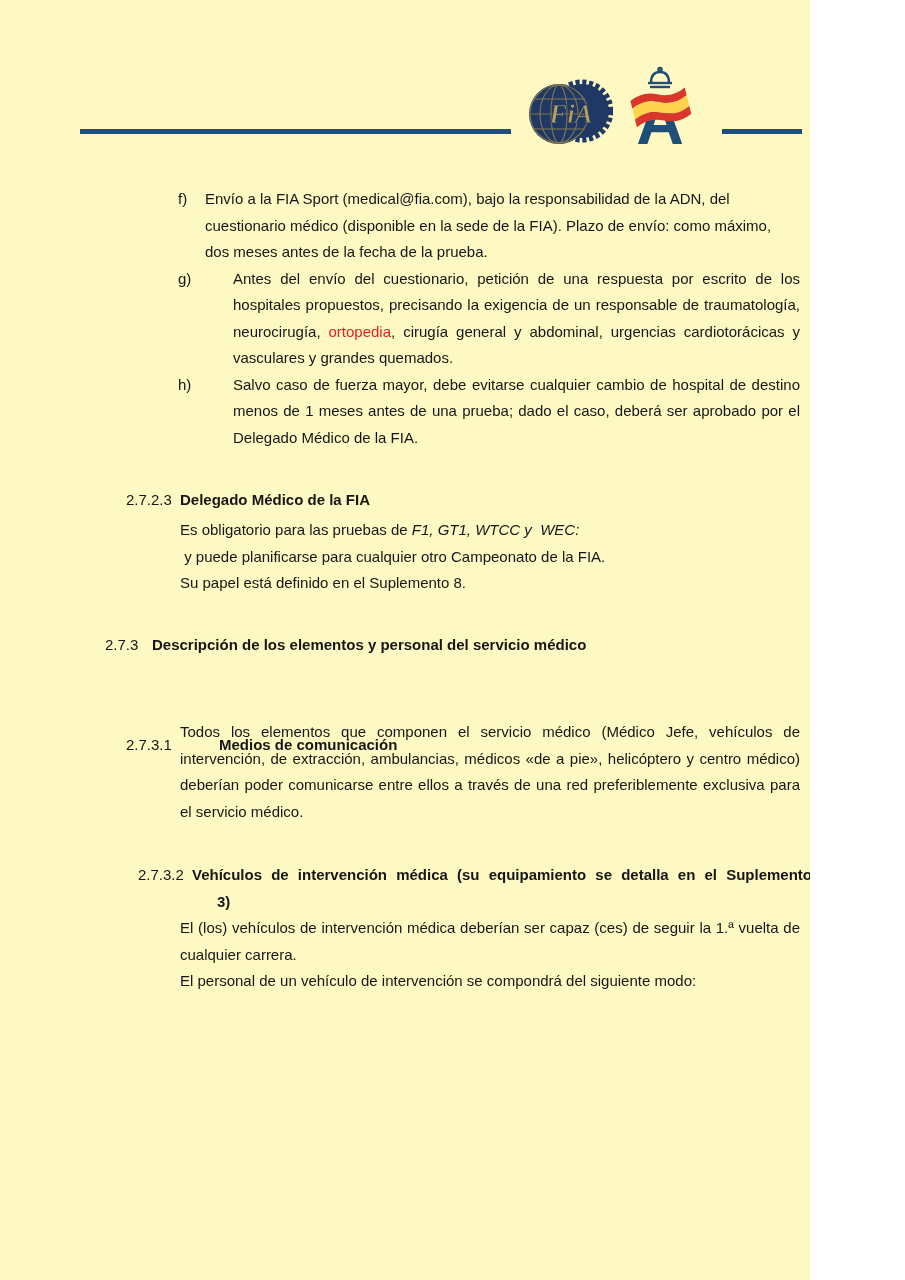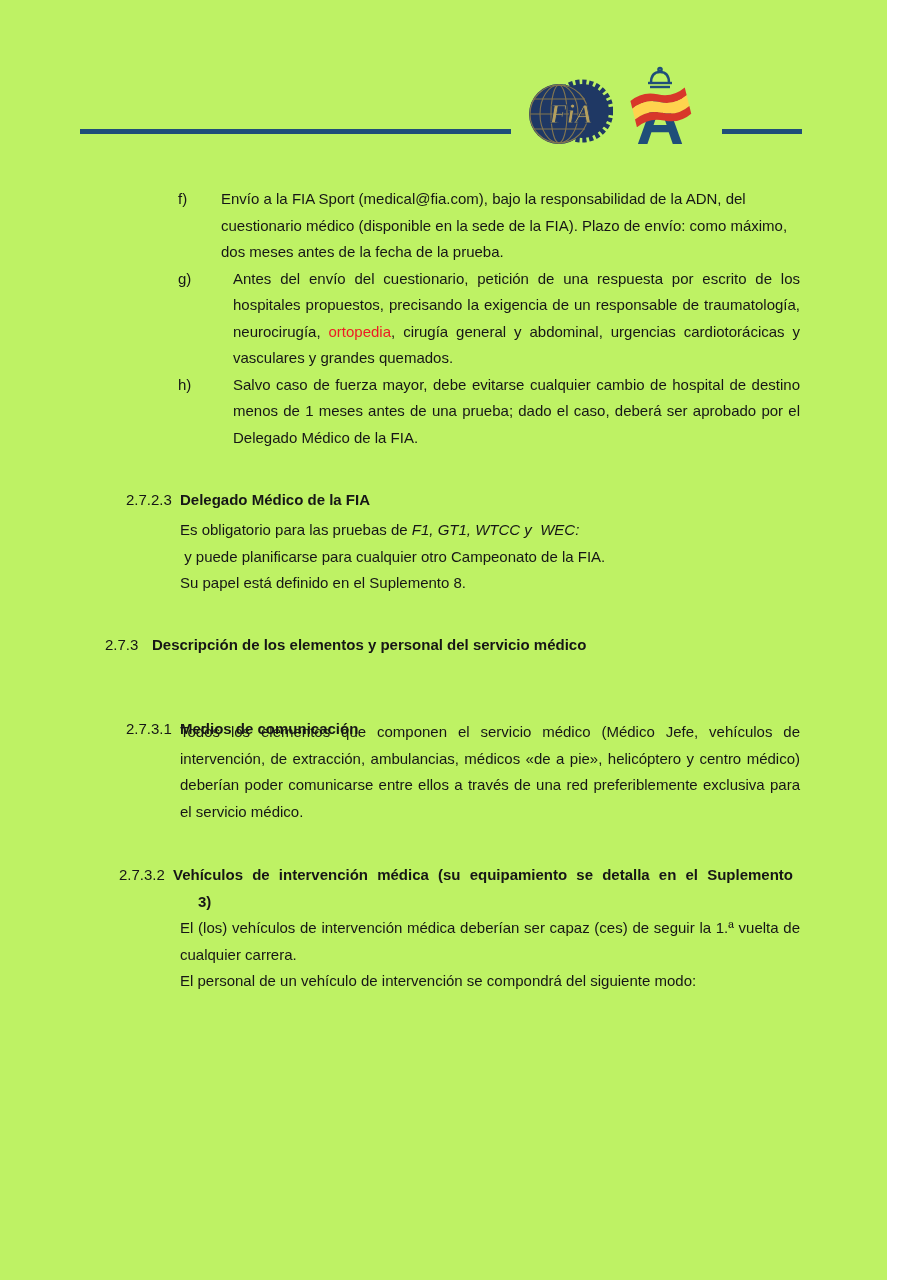--- a/index.html
+++ b/index.html
@@ -1,17 +1,17 @@
 <!DOCTYPE html>
 <html><head>
 <meta charset="utf-8">
 <style>
   html,body { margin:0; padding:0; background:#ffffff; }
   .page {
-    position:relative; width:887px; height:1280px; background:#bef264;
+    position:relative; width:810px; height:1280px; background:#fef9c3;
     font-family:"Liberation Sans", sans-serif; font-size:15px;
     line-height:26.5px; color:#161616; overflow:hidden;
   }
   .abs { position:absolute; }
   .bold { font-weight:700; }
   .italic { font-style:italic; }
   .red { color:#ED1C24; }
   .keep-space { white-space:pre-wrap; }
 
   
@@ -22,33 +22,33 @@
   
   #fia-logo   { left:529px; top:76px; width:84px; height:76px; }
   #rfeda-logo { left:620px; top:66px; width:84px; height:82px; }
 
   
   #disposiciones-heading { left:178px; top:159px; }
   #letter-list { left:178px; top:186px; width:622px; }
   .li { display:flex; align-items:flex-start; }
   .li-label { flex:0 0 27px; }
   .li-text { flex:1 1 auto; }
-  .li-text.ragged { max-width:578px; text-align:left;margin-left:16px; }
+  .li-text.ragged { max-width:578px; text-align:left; }
   .li-text.just { width:595px; text-align:justify;margin-left:28px; }
 
   
   .sec { display:flex; align-items:flex-start; }
   .num-54 { flex:0 0 54px; }
   .num-47 { flex:0 0 47px; }
   #s2723-head { left:126px; top:487px; width:680px; }
   #s2723-body { left:180px; top:517px; width:622px; }
   #s273-head  { left:105px; top:632px; width:720px; }
-  #s2731-head { left:126px; top:716px; width:680px; }
+  #s2731-head { left:126px; top:732px; width:680px;gap:39px; }
   #s2731-body { left:180px; top:719px; width:620px; text-align:justify; }
-  #s2732-head { left:119px; top:862px; width:674px; }
+  #s2732-head { left:138px; top:862px; width:674px; }
   #s2732-title { width:620px; }
   .justify-line { text-align:justify; text-align-last:justify; }
   .title-line2 { padding-left:25px; }
   #s2732-body { left:180px; top:915px; width:620px; }
   .para-just { text-align:justify; }
 </style>
 </head>
 <body>
 
 <div class="page">

